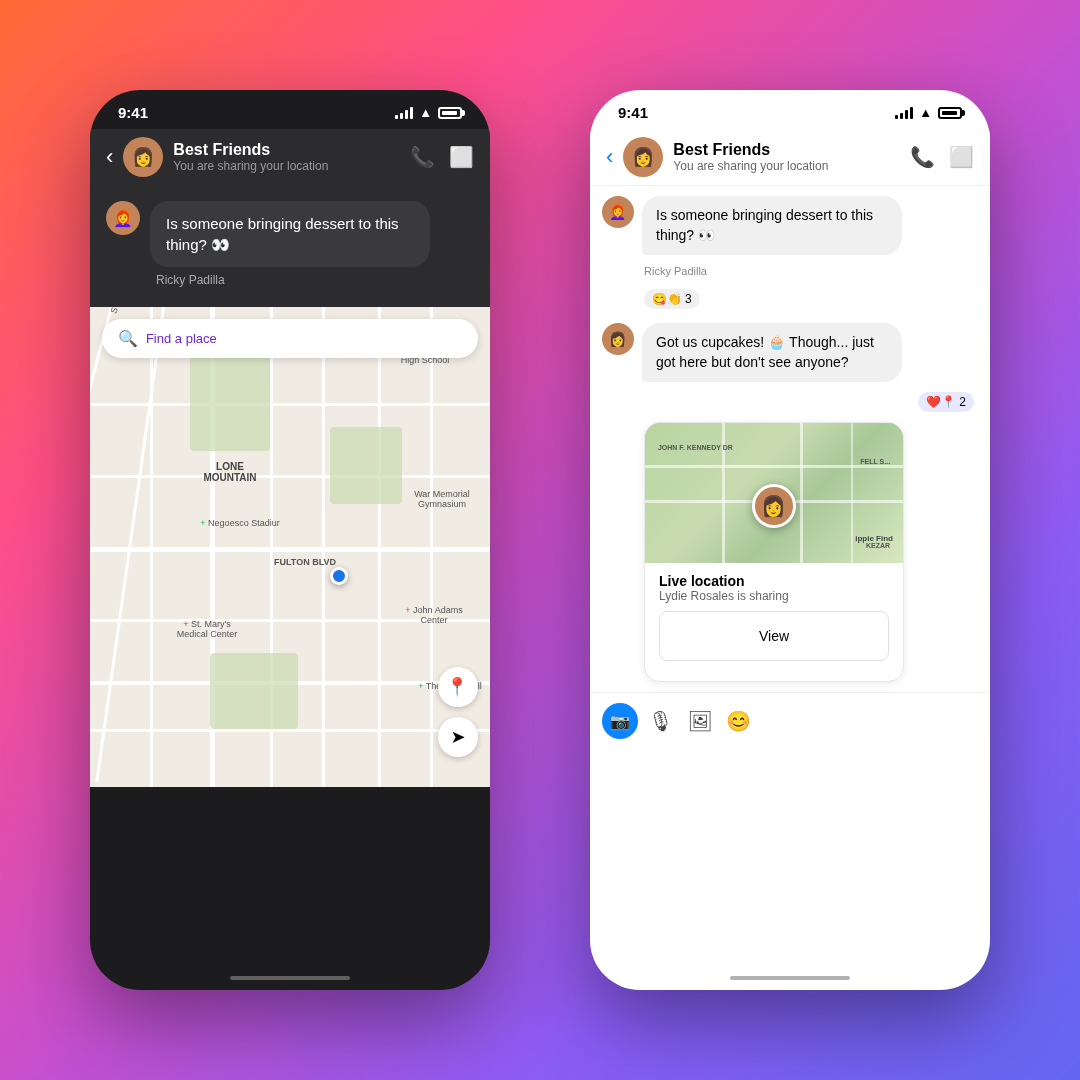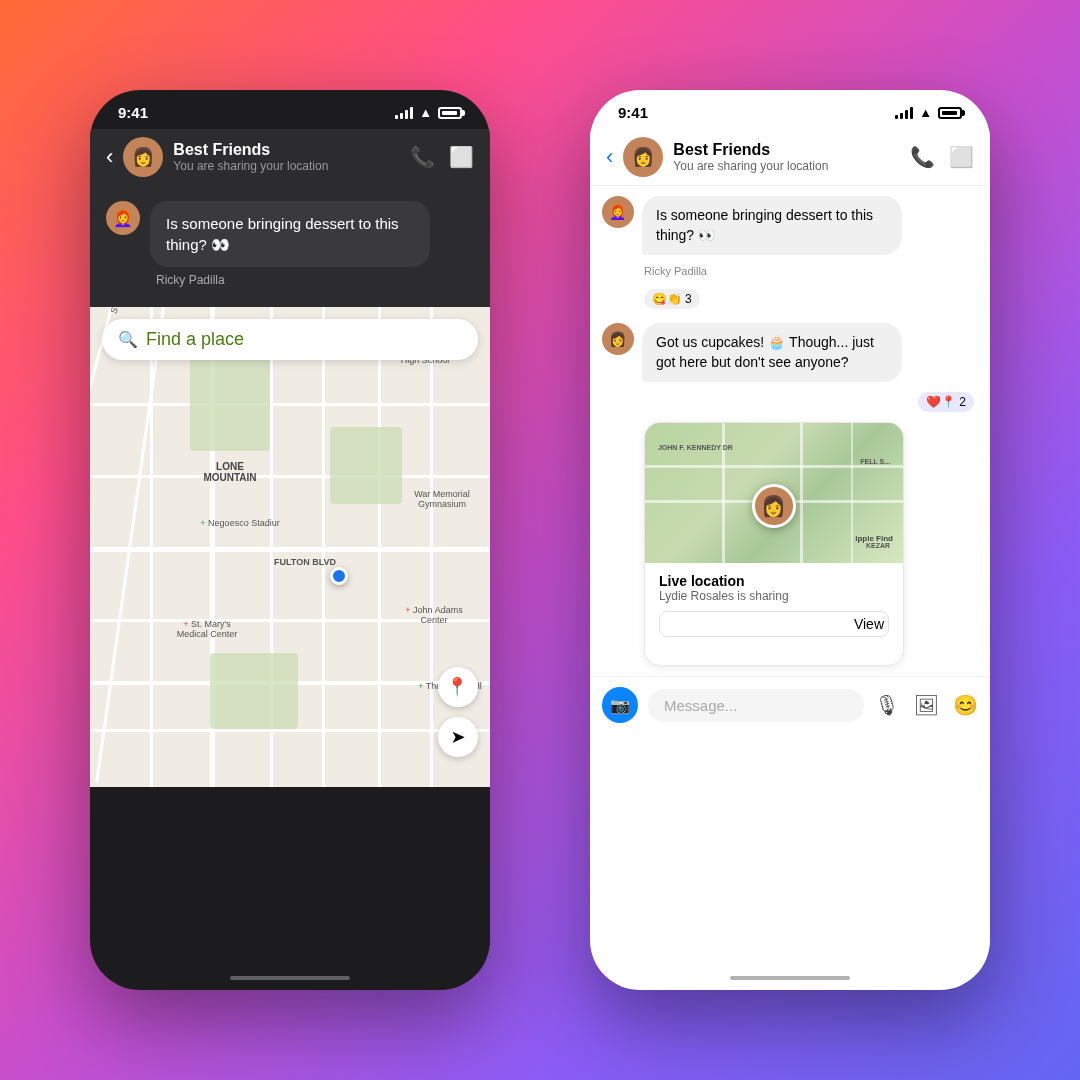--- a/index.html
+++ b/index.html
@@ -301,22 +301,22 @@
       gap: 8px;
       box-shadow: 0 2px 8px rgba(0,0,0,0.15);
     }
 
     .map-search-icon {
       font-size: 16px;
       color: #888;
     }
 
     .map-search-text {
-      font-size: 18px;
-      color: #4d7c0f;
+      font-size: 13px;
+      color: #6d28d9;
     }
 
     
     .share-section {
       padding: 14px 16px;
       background: #1c1c1e;
     }
 
     .share-btn {
       width: 100%;
@@ -518,26 +518,26 @@
       font-size: 12px;
       color: #666;
       margin-bottom: 8px;
     }
 
     .location-view-btn {
       width: 100%;
       border: 1px solid #e0e0e0;
       background: #fff;
       border-radius: 8px;
-      padding: 4px;
+      padding: 16px;
       font-size: 14px;
       color: #000;
       cursor: pointer;
-      margin-bottom: 24px;
-      text-align: right;
+      margin-bottom: 16px;
+      text-align: center;
     }
 
     
     .message-input-bar {
       display: flex;
       align-items: center;
       padding: 10px 12px;
       border-top: 1px solid #f0f0f0;
       gap: 10px;
       background: #fff;
@@ -765,23 +765,20 @@
         <div class="location-title">Live location</div>
         <div class="location-subtitle">Lydie Rosales is sharing</div>
         <button class="location-view-btn">View</button>
       </div>
     </div>
 
   </div>
 
   <div class="message-input-bar">
     <div class="camera-btn">📷</div>
-    <div class="msg-input-field">
-      <span style="color:#aaa;font-size:15px;">Message...</span>
-    </div>
     <div class="input-actions">
       <span class="input-action-icon">🎙</span>
       <span class="input-action-icon">🖼</span>
       <span class="input-action-icon">😊</span>
     </div>
   </div>
 
   <div class="home-indicator"></div>
 </div>
 

